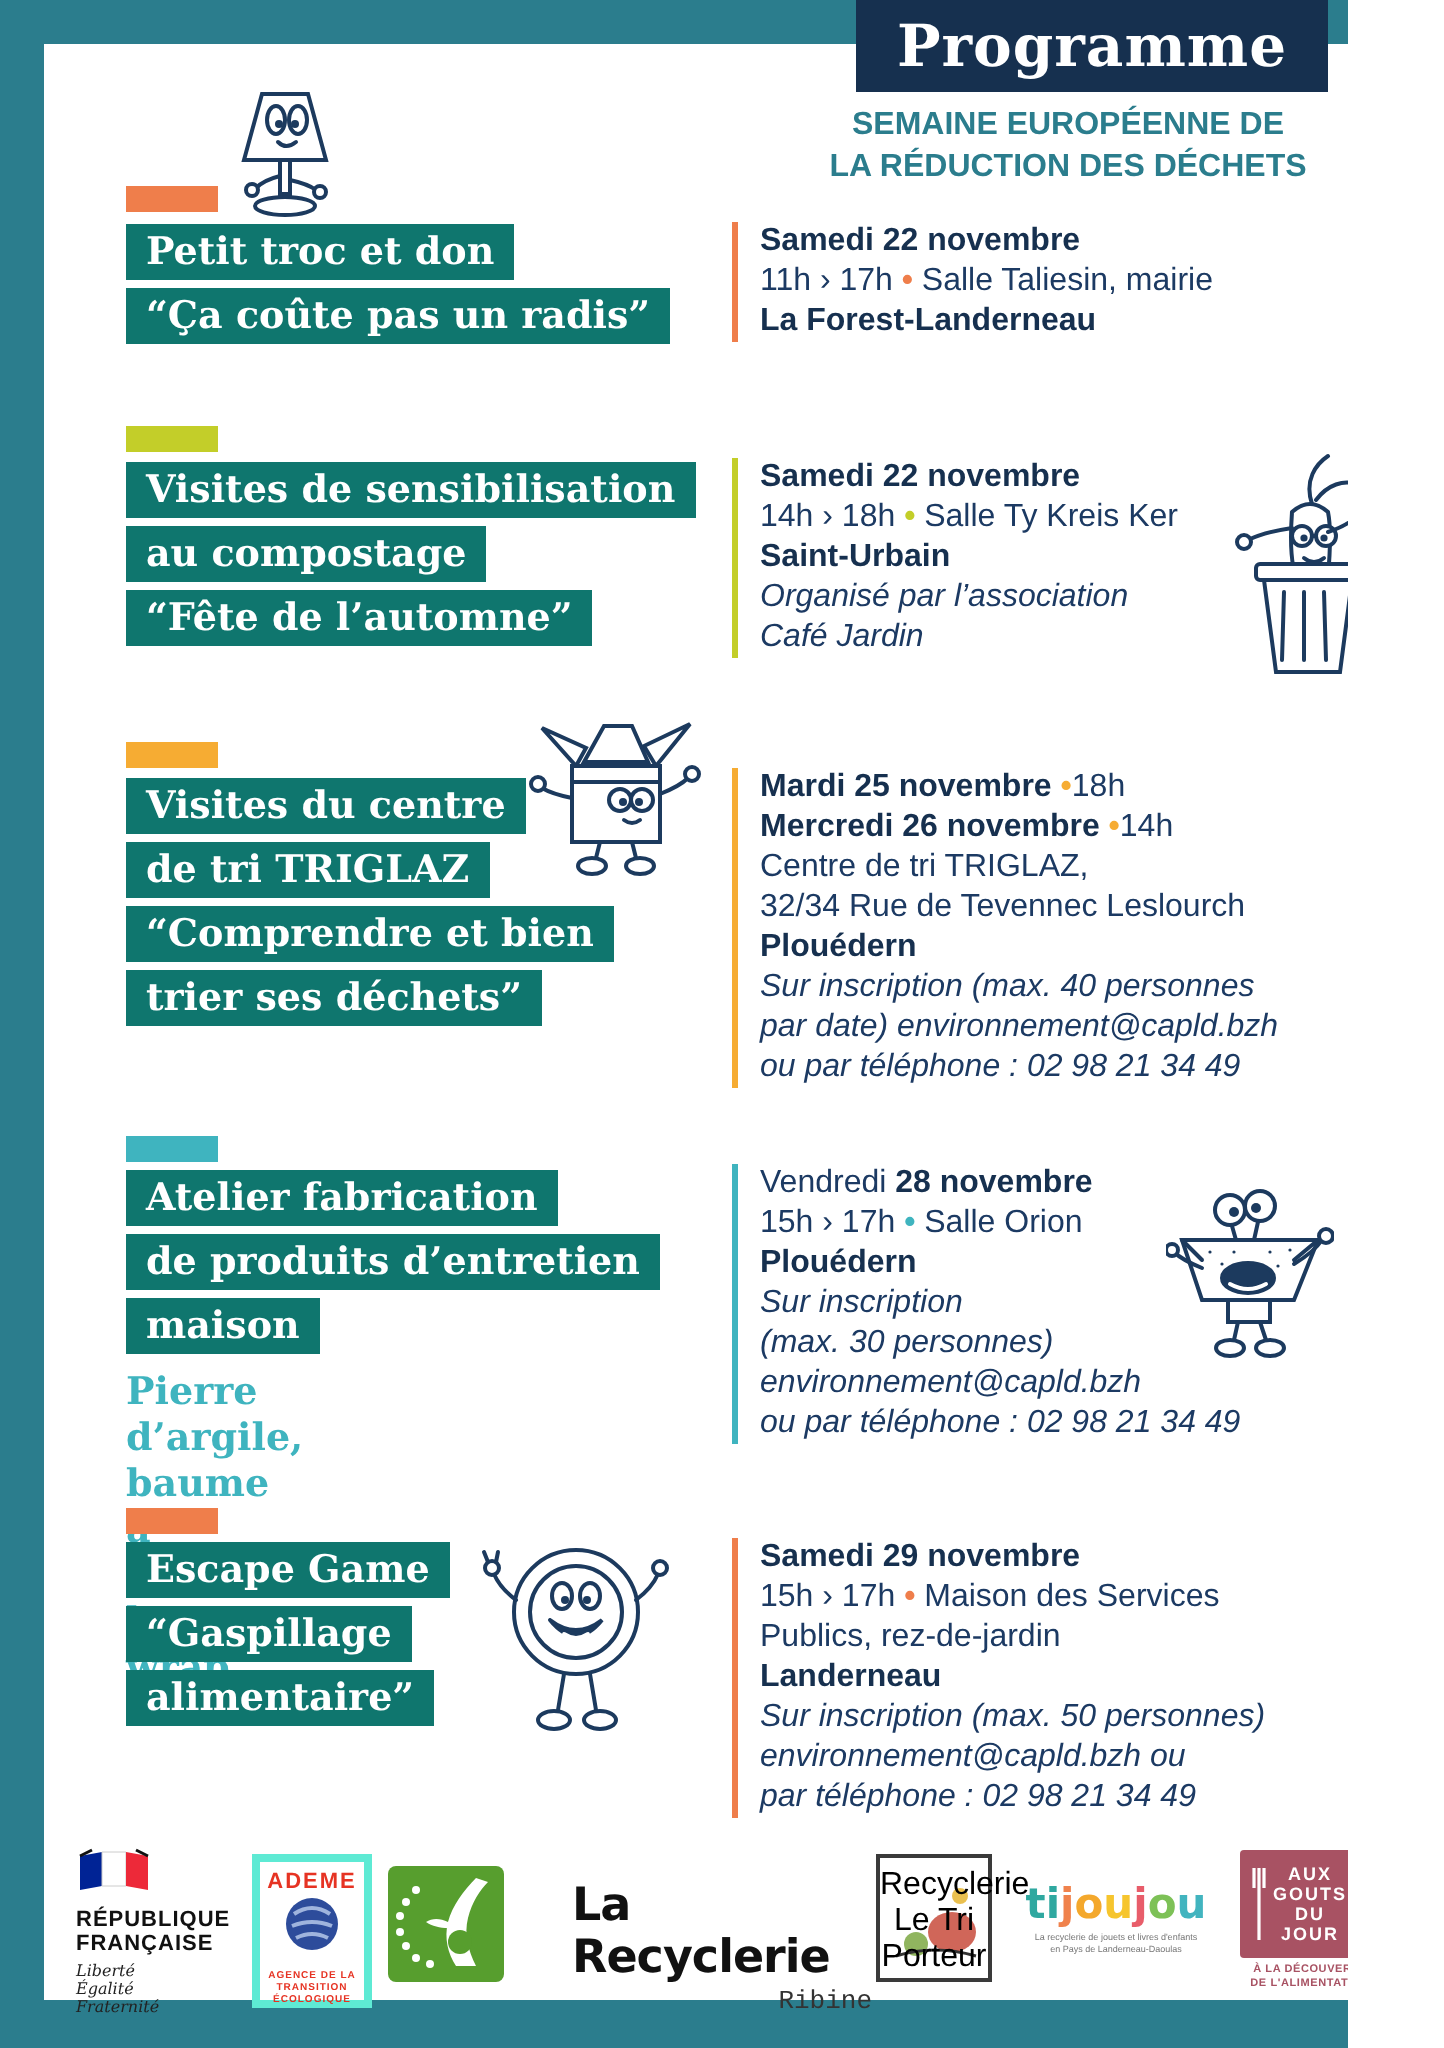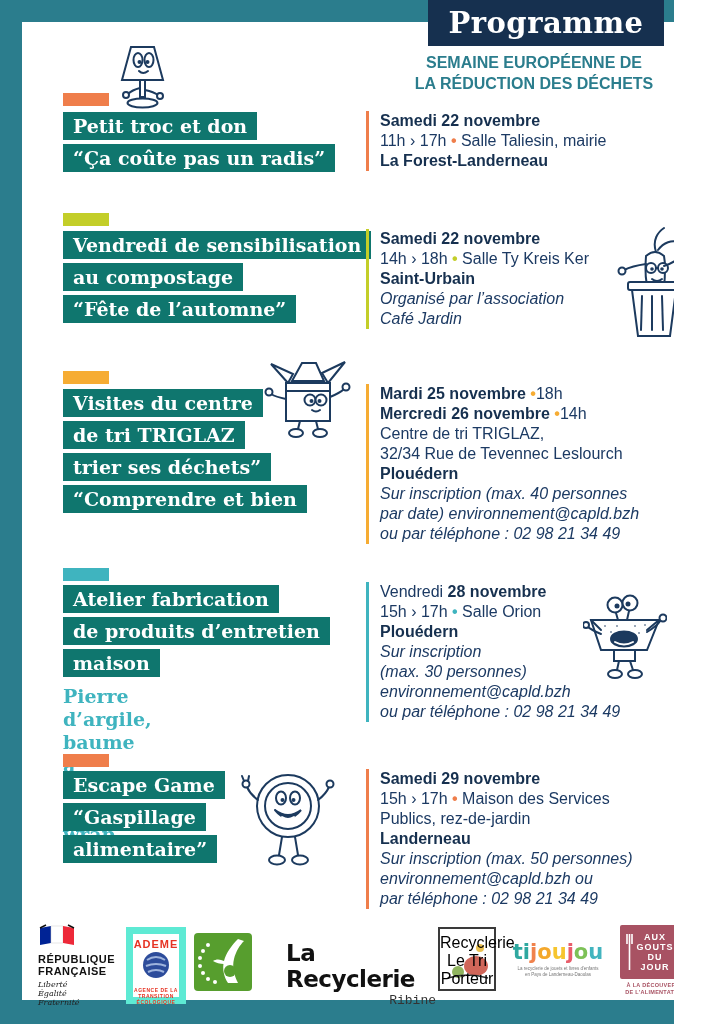--- a/index.html
+++ b/index.html
@@ -27,21 +27,21 @@
   .seg-b{font-weight:700;color:#16304F;}
   .seg-i{font-style:italic;}
   .seg-dot{font-weight:700;}
   .illus{position:absolute;}
   .illus path,.illus polygon,.illus rect,.illus ellipse,.illus circle,.illus line
         {vector-effect:non-scaling-stroke;}
   
   .logo{position:absolute;}
   .rf-name{font:700 11px/12px "Liberation Sans",sans-serif;color:#111;letter-spacing:.5px;margin-top:3px;}
   .rf-motto{font:italic 8px/9px "DejaVu Serif",serif;color:#222;margin-top:3px;}
-  .ademe{width:60px;height:77px;border:7px solid #5eead4;box-sizing:border-box;text-align:center;padding-top:4px;}
+  .ademe{width:60px;height:77px;border:4px solid #5eead4;box-sizing:border-box;text-align:center;padding-top:4px;}
   .ademe-name{font:700 11px "Liberation Sans",sans-serif;color:#E63323;letter-spacing:1px;}
   .ademe-cap{font:700 5px/6px "Liberation Sans",sans-serif;color:#E63323;letter-spacing:.5px;margin-top:3px;}
   .recyc-name{font:800 23px "DejaVu Sans",sans-serif;color:#111;letter-spacing:-.5px;}
   .recyc-sub{font:13px "Liberation Mono",monospace;color:#333;text-align:right;margin-top:1px;}
   .triporteur{width:58px;height:64px;border:2px solid #3a3a3a;box-sizing:border-box;
               text-align:center;padding-top:5px;position:relative;}
   .tijoujou-letters{font:800 21px "DejaVu Sans",sans-serif;letter-spacing:0;}
   .tijoujou-cap{font:4.5px/5.5px "Liberation Sans",sans-serif;color:#777;text-align:center;margin-top:2px;}
   .ag-box{width:70px;height:54px;border-radius:2px;display:flex;align-items:center;justify-content:center;gap:2px;}
   .ag-words{text-align:center;color:#fff;font:700 9px/10px "Liberation Sans",sans-serif;letter-spacing:1px;}
@@ -84,21 +84,21 @@
     <div class="details" style="left: 366px; top: 111px; border-left-color: rgb(239, 126, 75);">
         <div class="dl"><span class="seg-b">Samedi 22 novembre</span></div>
         <div class="dl"><span class="seg-r">11h › 17h </span><span class="seg-dot" style="color: rgb(239, 126, 75);">• </span><span class="seg-r">Salle Taliesin, mairie</span></div>
         <div class="dl"><span class="seg-b">La Forest-Landerneau</span></div>
       </div>
   </section>
 
   <section class="event">
     <div class="accent" style="left: 63px; top: 213px; background: rgb(195, 206, 41);"></div>
     <div class="titles" style="left:63px;top:231px;">
-        <div class="tl-row"><span class="tl">Vendredi de sensibilisation</span></div>
+        <div class="tl-row"><span class="tl">Visites de sensibilisation</span></div>
         <div class="tl-row"><span class="tl">au compostage</span></div>
         <div class="tl-row"><span class="tl">“Fête de l’automne”</span></div>
       </div>
     <div class="details" style="left: 366px; top: 229px; border-left-color: rgb(195, 206, 41);">
         <div class="dl"><span class="seg-b">Samedi 22 novembre</span></div>
         <div class="dl"><span class="seg-r">14h › 18h </span><span class="seg-dot" style="color: rgb(195, 206, 41);">• </span><span class="seg-r">Salle Ty Kreis Ker</span></div>
         <div class="dl"><span class="seg-b">Saint-Urbain</span></div>
         <div class="dl"><span class="seg-i">Organisé par l’association</span></div>
         <div class="dl"><span class="seg-i">Café Jardin</span></div>
       </div>
@@ -141,22 +141,22 @@
       <path d="M72 50 Q82 46 86 42"></path>
         <circle cx="88" cy="40" r="3.5" fill="#fff"></circle>
       <line x1="42" y1="74" x2="40" y2="82"></line>
         <line x1="58" y1="74" x2="60" y2="82"></line>
       <ellipse cx="38" cy="86" rx="7" ry="4" fill="#fff"></ellipse>
         <ellipse cx="62" cy="86" rx="7" ry="4" fill="#fff"></ellipse>
     </svg>
     <div class="titles" style="left:63px;top:389px;">
         <div class="tl-row"><span class="tl">Visites du centre</span></div>
         <div class="tl-row"><span class="tl">de tri TRIGLAZ</span></div>
+        <div class="tl-row"><span class="tl">“Comprendre et bien</span></div>
         <div class="tl-row"><span class="tl">trier ses déchets”</span></div>
-        <div class="tl-row"><span class="tl">“Comprendre et bien</span></div>
       </div>
     <div class="details" style="left: 366px; top: 384px; border-left-color: rgb(246, 172, 51);">
         <div class="dl"><span class="seg-b">Mardi 25 novembre </span><span class="seg-dot" style="color: rgb(246, 172, 51);">•</span><span class="seg-r">18h</span></div>
         <div class="dl"><span class="seg-b">Mercredi 26 novembre </span><span class="seg-dot" style="color: rgb(246, 172, 51);">•</span><span class="seg-r">14h</span></div>
         <div class="dl"><span class="seg-r">Centre de tri TRIGLAZ,</span></div>
         <div class="dl"><span class="seg-r">32/34 Rue de Tevennec Leslourch</span></div>
         <div class="dl"><span class="seg-b">Plouédern</span></div>
         <div class="dl"><span class="seg-i">Sur inscription (max. 40 personnes</span></div>
         <div class="dl"><span class="seg-i">par date) environnement@capld.bzh</span></div>
         <div class="dl"><span class="seg-i">ou par téléphone : 02 98 21 34 49</span></div>

